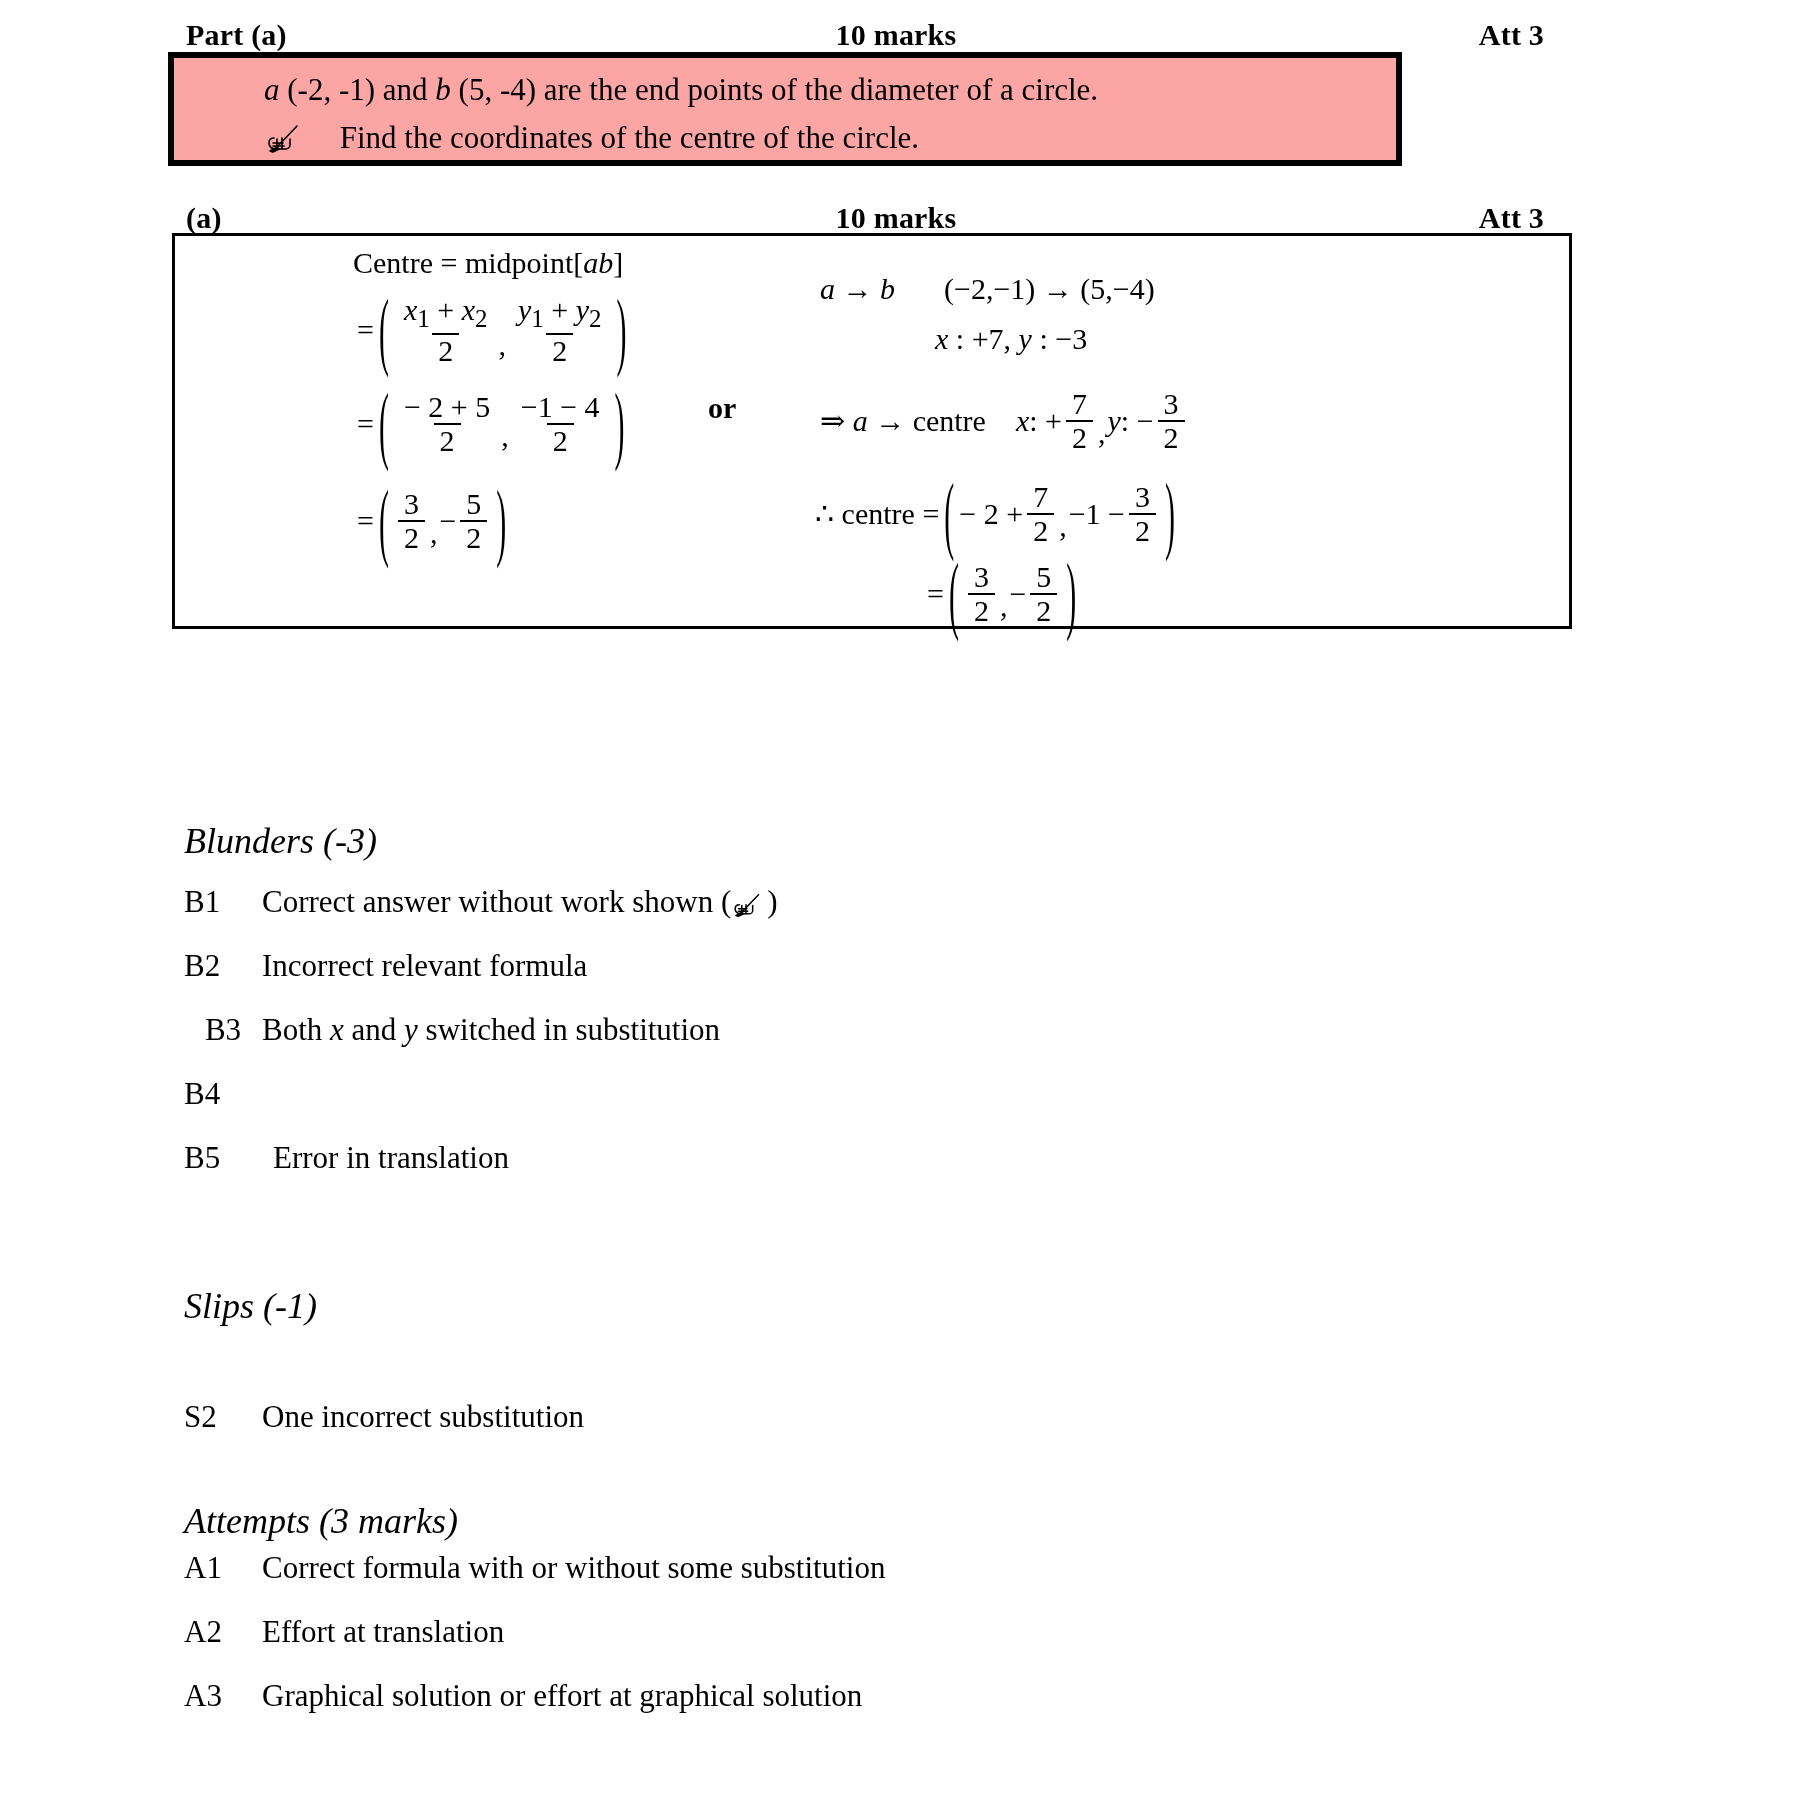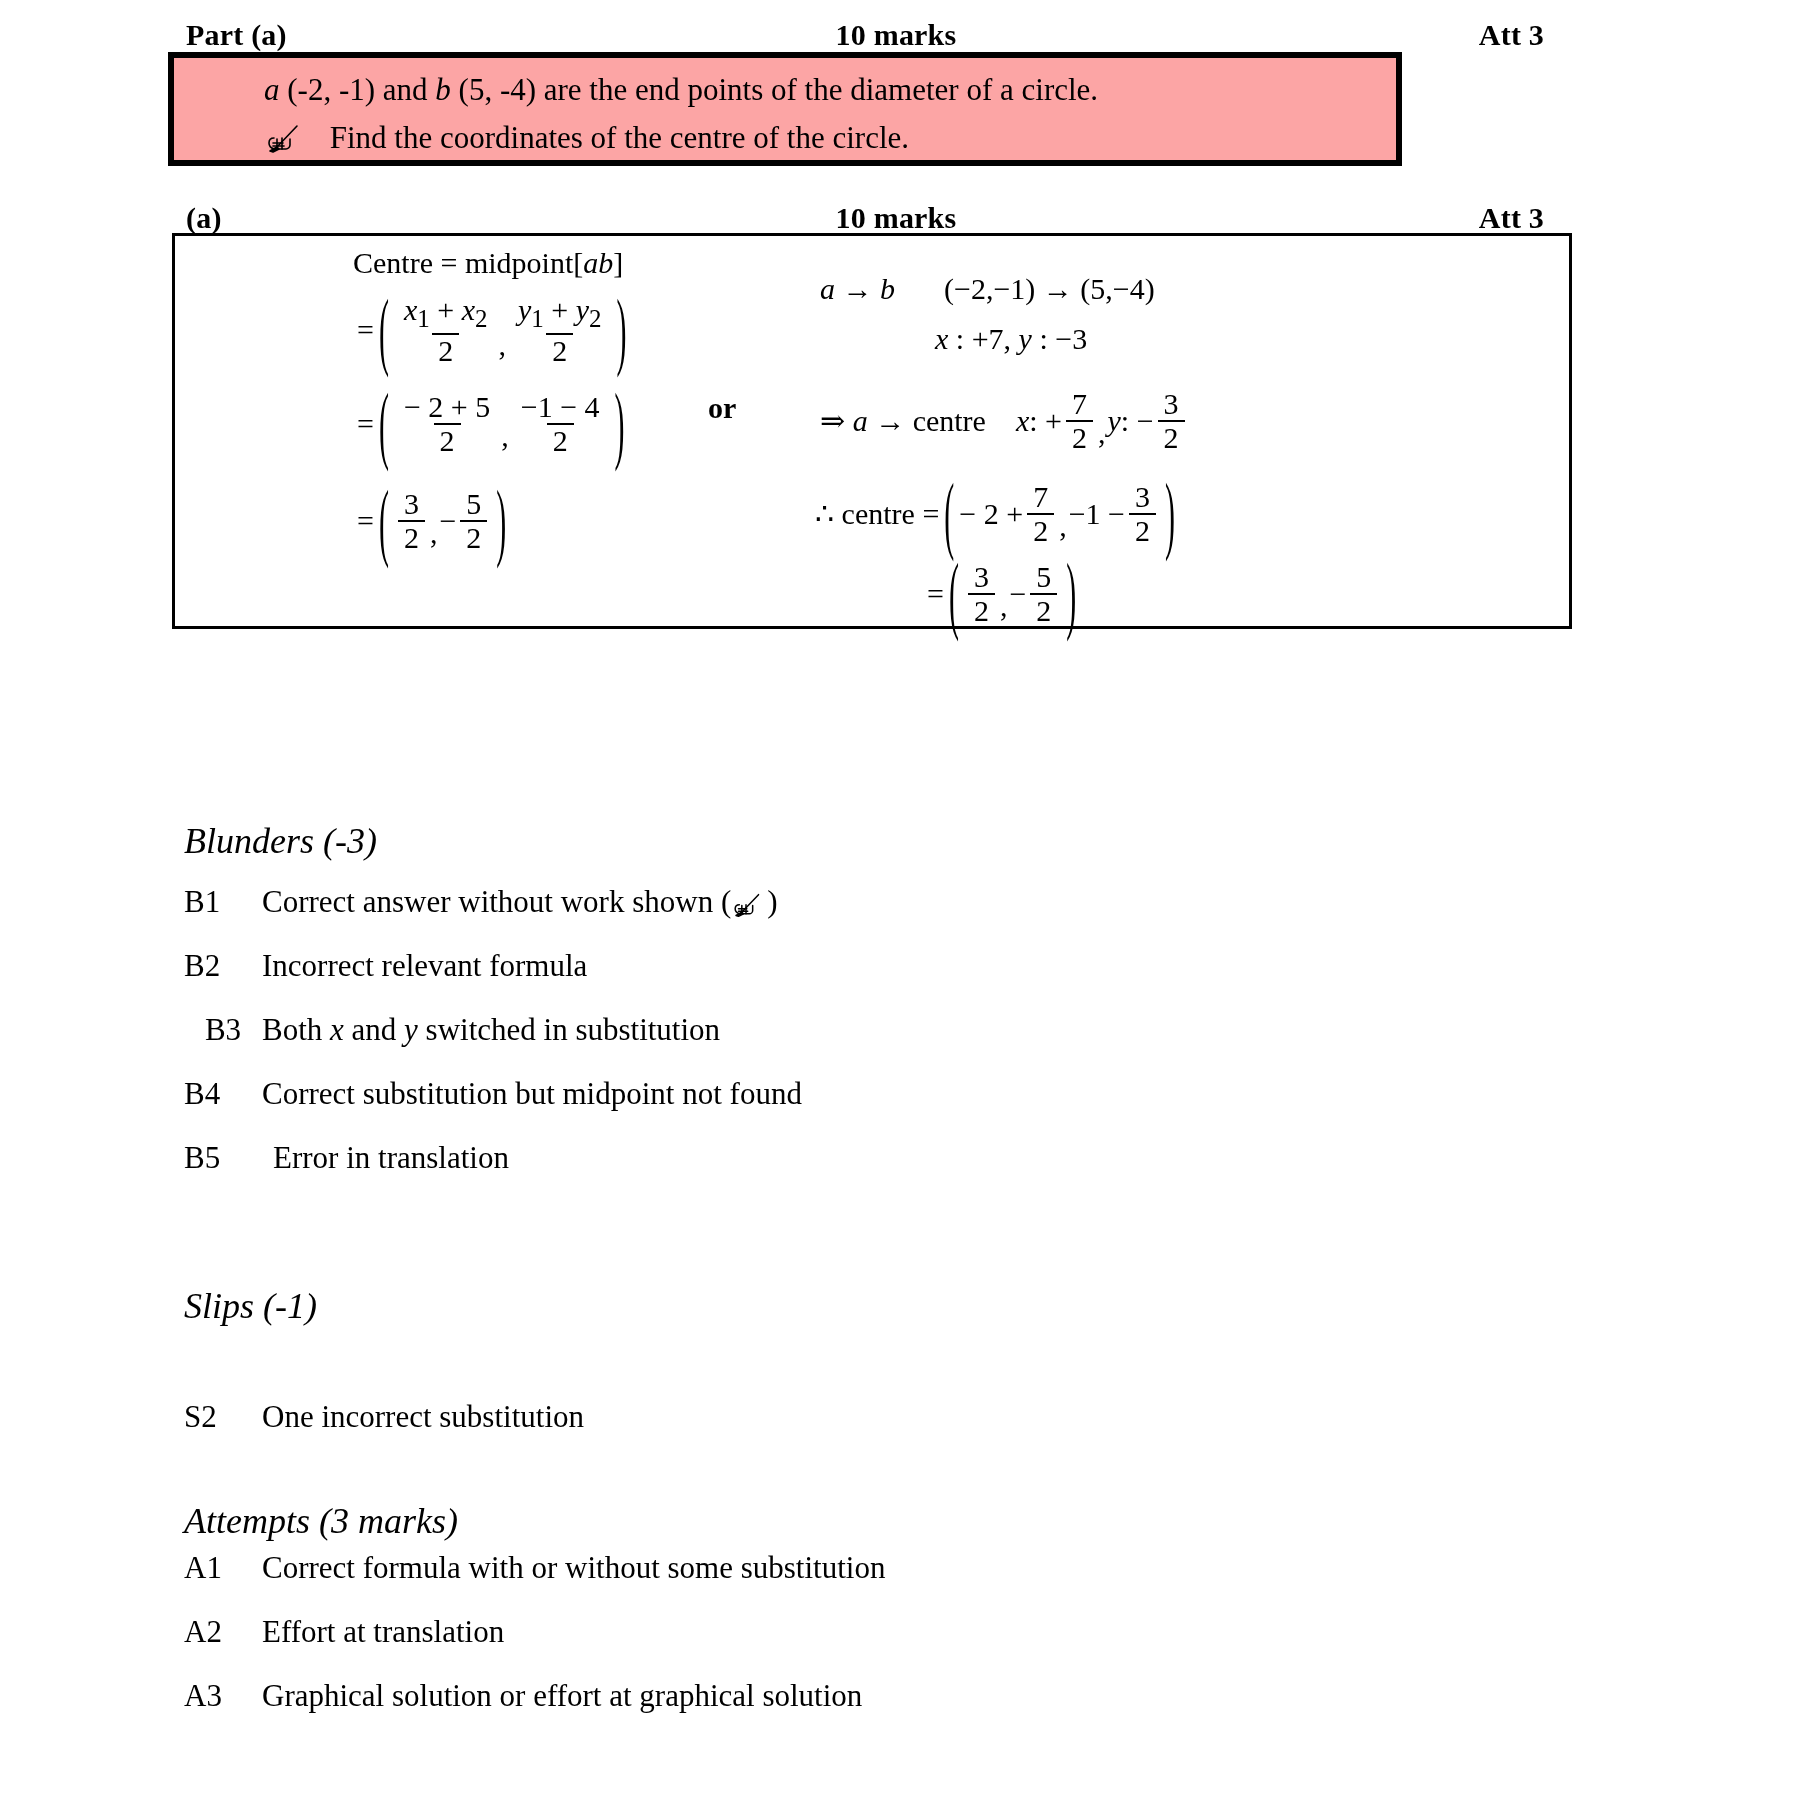--- a/index.html
+++ b/index.html
@@ -142,21 +142,21 @@
             <path d="M33 2 L12 24"></path>
             <path d="M6 27 L13 23 L15 25 L9 28 Z" fill="#000"></path>
             <path d="M10 14 C7 14 5 16 5 19 C5 22 7 24 10 25 L22 25 C24 25 26 23 26 21 L26 15"></path>
             <path d="M9 19 L19 19"></path>
             <path d="M9 22 L20 22"></path>
             <path d="M13 15 L13 25"></path>
             <path d="M18 14 L18 25"></path>
           </g>
         </svg>
       </span>
-      <span style="margin-left:22px;">Find the coordinates of the centre of the circle.</span>
+      <span style="margin-left:32px;">Find the coordinates of the centre of the circle.</span>
     </div>
   </div>
 
   <div class="hdr" style="left:186px; top:197px; width:1380px; height:38px;">
     <span class="h-left">(a)</span>
     <span class="h-center">10 marks</span>
     <span class="h-right">Att 3</span>
   </div>
 
   <div class="sbox" style="left:172px; top:233px; width:1400px; height:396px;">
@@ -317,21 +317,20 @@
     <span class="txt">Incorrect relevant formula</span>
   </div>
 
   <div class="item" style="left:184px; top:1012px;text-align:center;">
     <span class="code">B3</span>
     <span class="txt"><span>Both </span><i>x</i><span> and </span><i>y</i><span> switched in substitution</span></span>
   </div>
 
   <div class="item" style="left:184px; top:1076px;">
     <span class="code">B4</span>
-    <span class="txt">Correct substitution but midpoint not found</span>
   </div>
 
   <div class="item" style="left:184px; top:1140px;gap:11px;">
     <span class="code">B5</span>
     <span class="txt">Error in translation</span>
   </div>
 
   <div class="sect-title" style="left:184px; top:1285px;">Slips (-1)</div>
 
 

